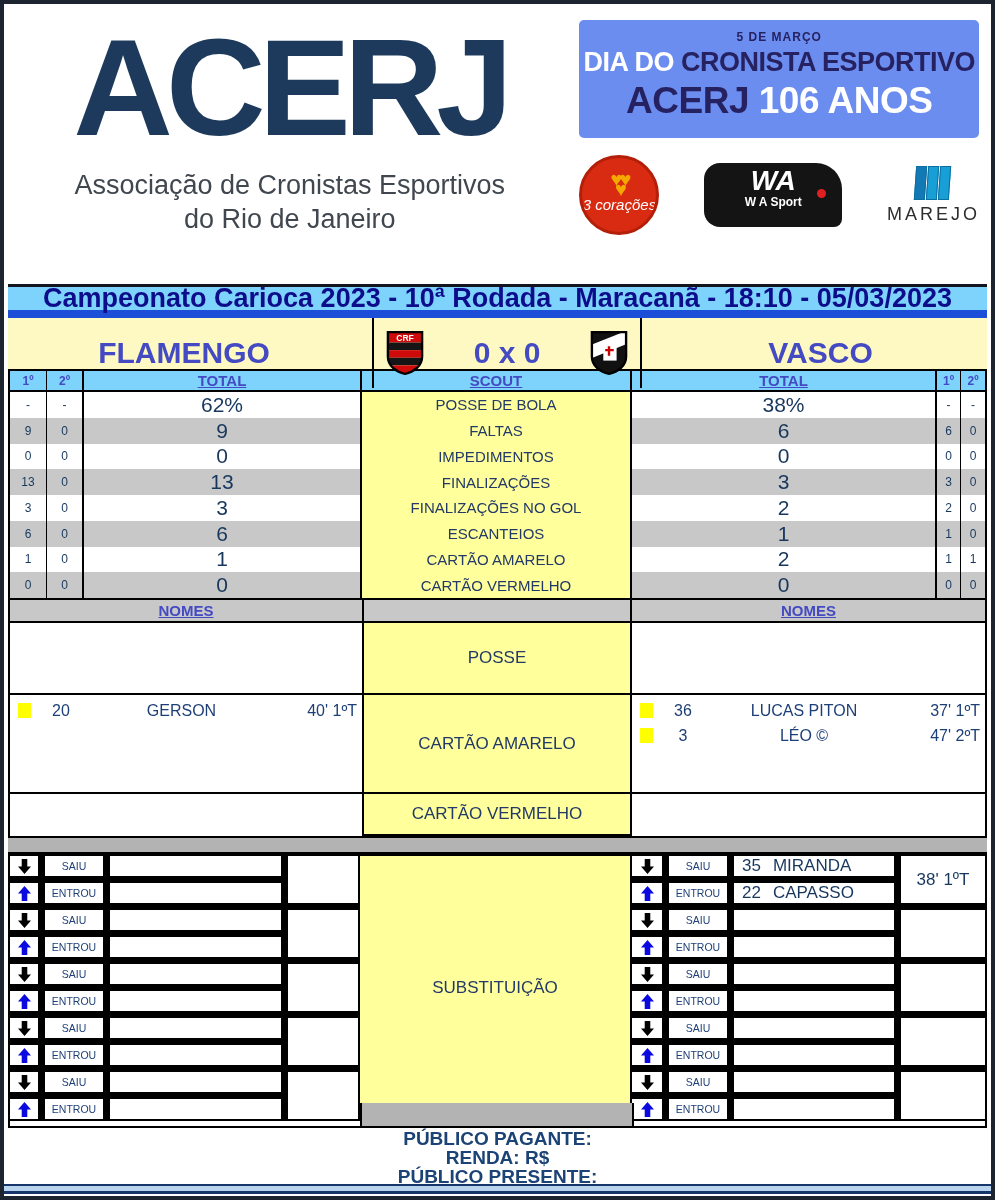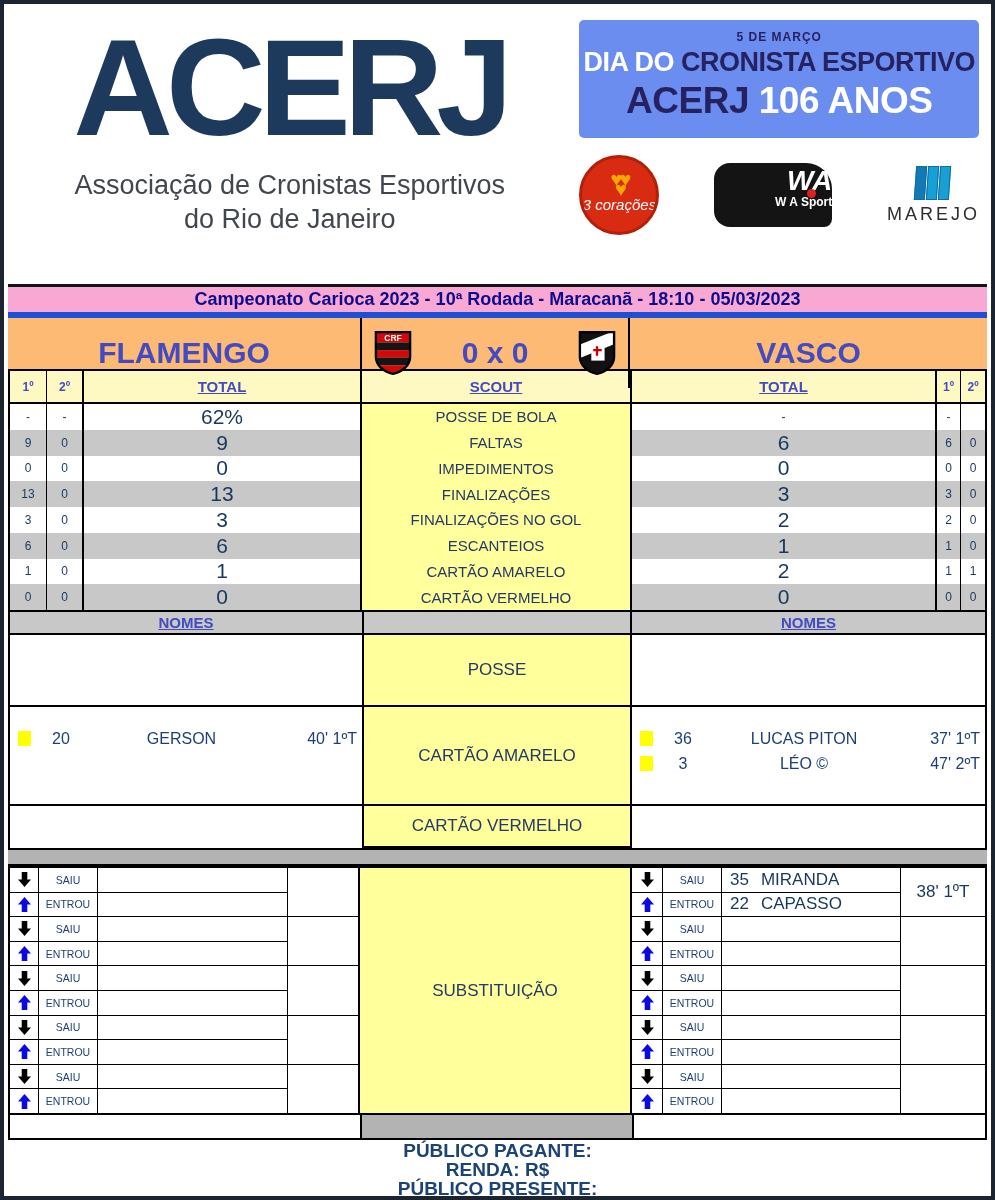--- a/index.html
+++ b/index.html
@@ -18,69 +18,69 @@
   .wt{ color:#fff; }
   .sponsors{ display:flex; align-items:center; justify-content:space-between; margin-top:12px; height:90px;}
   .sp-sm{ text-align:center; width:104px;}
   .sp-sm .smbig{ font-size:44px; font-weight:800; font-style:italic; line-height:0.9;}
   .sm-s{ color:#2aa637; } .sm-m{ color:#dd1f1f; }
   .sp-sm .smtxt{ font-size:13px; font-weight:800; font-style:italic;}
   .sp-cor{ width:80px; height:80px; border-radius:50%; background:#d92b12; border:3px solid #b31f08; position:relative; text-align:center; overflow:hidden;}
   .sp-cor .hearts{ font-size:20px; color:#f5a800; line-height:0.9; padding-top:12px; letter-spacing:-3px;}
   .sp-cor .hearts .low{ display:block; margin-top:-8px;}
   .sp-cor .cortxt{ color:#fff; font-size:15px; font-style:italic; font-weight:400; margin-top:-2px;}
-  .sp-wa{ width:118px; height:64px; background:#141414; border-radius:16px 26px 8px 16px; color:#fff; text-align:right; position:relative; padding-top:4px;}
+  .sp-wa{ width:138px; height:64px; background:#141414; border-radius:16px 26px 8px 16px; color:#fff; text-align:center; position:relative; padding-top:4px;}
   .sp-wa .wabig{ font-size:28px; font-weight:800; font-style:italic; line-height:1;}
   .sp-wa .wasmall{ font-size:12px; font-weight:700;}
   .sp-wa .reddot{ position:absolute; right:16px; top:26px; width:9px; height:9px; border-radius:50%; background:#e02020;}
   .sp-mj{ text-align:center; width:92px;}
   .sp-mj .bars{ display:inline-block; height:36px; margin-bottom:2px;}
   .sp-mj .bar{ display:inline-block; width:11px; height:34px; background:#189fd6; border:1px solid #0d6fa0; margin-right:1px; transform:skewX(-4deg);}
   .sp-mj .bar.b1c{ background:#1379b5; }
   .sp-mj .mjtxt{ font-size:18px; color:#2d2d2d; letter-spacing:3px;}
   
   .bodywrap{ margin:0 4px; }
-  .title-bar{ height:34px; background:#f9a8d4; border-top:3px solid #14141c; border-bottom:6px solid #1d4ed8; display:flex; align-items:center; justify-content:center; font-size:18px; font-weight:700; color:#0d0d8c;}
-  .teams{ display:grid; grid-template-columns:352px 270px 1fr; height:53px; background:#fdba74; border-bottom:2px solid #000;}
+  .title-bar{ height:34px; background:#7dd3fc; border-top:3px solid #14141c; border-bottom:8px solid #1d4ed8; display:flex; align-items:center; justify-content:center; font-size:27px; font-weight:700; color:#0d0d8c;}
+  .teams{ display:grid; grid-template-columns:352px 270px 1fr; height:53px; background:#fef9c3; border-bottom:2px solid #000;gap:12px;}
   .team{ display:flex; align-items:center; justify-content:center; font-size:30px; font-weight:700; color:#434ac2;}
   .score-cell{ display:flex; align-items:center; justify-content:space-between; padding:12px 12px; border-left:2px solid #000; border-right:2px solid #000;}
   .score{ font-size:30px; font-weight:700; color:#434ac2;}
   .grid7{ display:grid; grid-template-columns:37px 37px 278px 270px 1fr 24px 24px;}
   .grid7 > div{ height:100%; display:flex; align-items:center; justify-content:center;}
   .grid7 > div:nth-child(1){ border-right:1px solid #000;}
   .grid7 > div:nth-child(2){ border-right:2px solid #000;}
   .grid7 > div:nth-child(3){ border-right:2px solid #000;}
   .grid7 > div:nth-child(4){ border-right:2px solid #000;}
   .grid7 > div:nth-child(5){ border-right:2px solid #000;}
   .grid7 > div:nth-child(6){ border-right:1px solid #000;}
-  .subhead{ height:33px; background:#fef9c3; border-bottom:2px solid #000; border-left:2px solid #000; border-right:2px solid #000;text-align:center;}
+  .subhead{ height:21px; background:#7dd3fc; border-bottom:2px solid #000; border-left:2px solid #000; border-right:2px solid #000;text-align:center;}
   .subhead .smh{ font-size:12px; font-weight:700; color:#434ac2;}
   .subhead .bigh{ font-size:15px; font-weight:700; color:#434ac2; text-decoration:underline;}
   .stats{ border-left:2px solid #000; border-right:2px solid #000;}
   .srow{ height:25.75px;}
   .srow:nth-child(even){ background:#c8c8c8;}
   .srow .small{ font-size:12px; color:#17375d;}
   .srow .total{ font-size:21px; color:#17375d;}
   .srow .ylabel{ background:#ffff9c; font-size:15px; color:#233a66;}
   .nomes{ display:grid; grid-template-columns:352px 270px 1fr; height:25px; background:#c8c8c8; border-top:2px solid #000; border-bottom:2px solid #000; border-left:2px solid #000; border-right:2px solid #000;}
   .nomes .nm{ display:flex; align-items:center; justify-content:center; font-size:15px; font-weight:700; color:#434ac2; text-decoration:underline;}
   .nomes .mid{ border-left:2px solid #000; border-right:2px solid #000;}
   .cards{ display:grid; grid-template-columns:352px 270px 1fr; border-left:2px solid #000; border-right:2px solid #000;}
   .colL,.colM,.colR{ display:grid; grid-template-rows:72px 99px 42px;}
-  .colL .sec,.colR .sec{ border-bottom:2px solid #000; padding-top:19px;}
+  .colL .sec,.colR .sec{ border-bottom:2px solid #000; padding-top:3px;}
   .colL .sec:last-child,.colR .sec:last-child{ border-bottom:none;}
   .colM .ysec{ background:#ffff9c; border:2px solid #000; border-top:none; display:flex; align-items:center; justify-content:center; font-size:17px; color:#233a66;}
   .entry{ display:flex; align-items:center; height:25px;}
   .ycard{ width:13px; height:15px; background:#ffff00; margin-left:8px; flex:0 0 auto;}
   .enum{ width:60px; text-align:center; font-size:16px; color:#1d3f77;}
   .ename{ flex:1; text-align:center; font-size:16px; color:#1d3f77;}
   .etime{ width:90px; text-align:right; padding-right:5px; font-size:16px; color:#1d3f77;}
   .divider{ height:18px; background:#b3b3b3; border-top:2px solid #000; border-bottom:2px solid #000;}
   .subs{ display:grid; grid-template-columns:352px 270px 1fr; height:249px;}
-  .subtable{ display:grid; grid-template-columns:28px 58px 1fr 70px; grid-template-rows:repeat(10,1fr); gap:1px; background:#000; border:2px solid #000; height:100%;}
+  .subtable{ display:grid; grid-template-columns:28px 58px 1fr 70px; grid-template-rows:repeat(10,1fr); gap:7px; background:#000; border:2px solid #000; height:100%;}
   .subtable.right{ grid-template-columns:30px 58px 1fr 84px;}
   .subtable > div{ background:#fff; display:flex; align-items:center; justify-content:center;}
   .lcell{ font-size:10.5px; color:#1d3f77;}
   .ncell{ justify-content:flex-start !important; padding-left:8px; gap:12px; font-size:17px; color:#17375d;}
   .tcell{ grid-row:span 2; font-size:17px; color:#17375d;}
   .submid{ background:#ffff9c; border-top:2px solid #000; border-bottom:2px solid #000; display:flex; align-items:center; justify-content:center; font-size:17px; color:#233a66;}
   .arr{ display:block; }
   .tail{ display:grid; grid-template-columns:352px 270px 1fr; height:23px; border-left:2px solid #000; border-right:2px solid #000;}
   .tail .sideL{ border-right:2px solid #000;}
   .tail .sideR{ border-left:2px solid #000;}
@@ -175,20 +175,21 @@
       <div class="smh">1º</div>
       <div class="smh">2º</div>
     </div>
 
     <div class="stats">
       <div class="grid7 srow">
         <div class="small">-</div>
         <div class="small">-</div>
         <div class="total">62%</div>
         <div class="ylabel">POSSE DE BOLA</div>
+        <div class="total">38%</div>
         <div class="small">-</div>
         <div class="small">-</div>
       </div>
       <div class="grid7 srow">
         <div class="small">9</div>
         <div class="small">0</div>
         <div class="total">9</div>
         <div class="ylabel">FALTAS</div>
         <div class="total">6</div>
         <div class="small">6</div>

